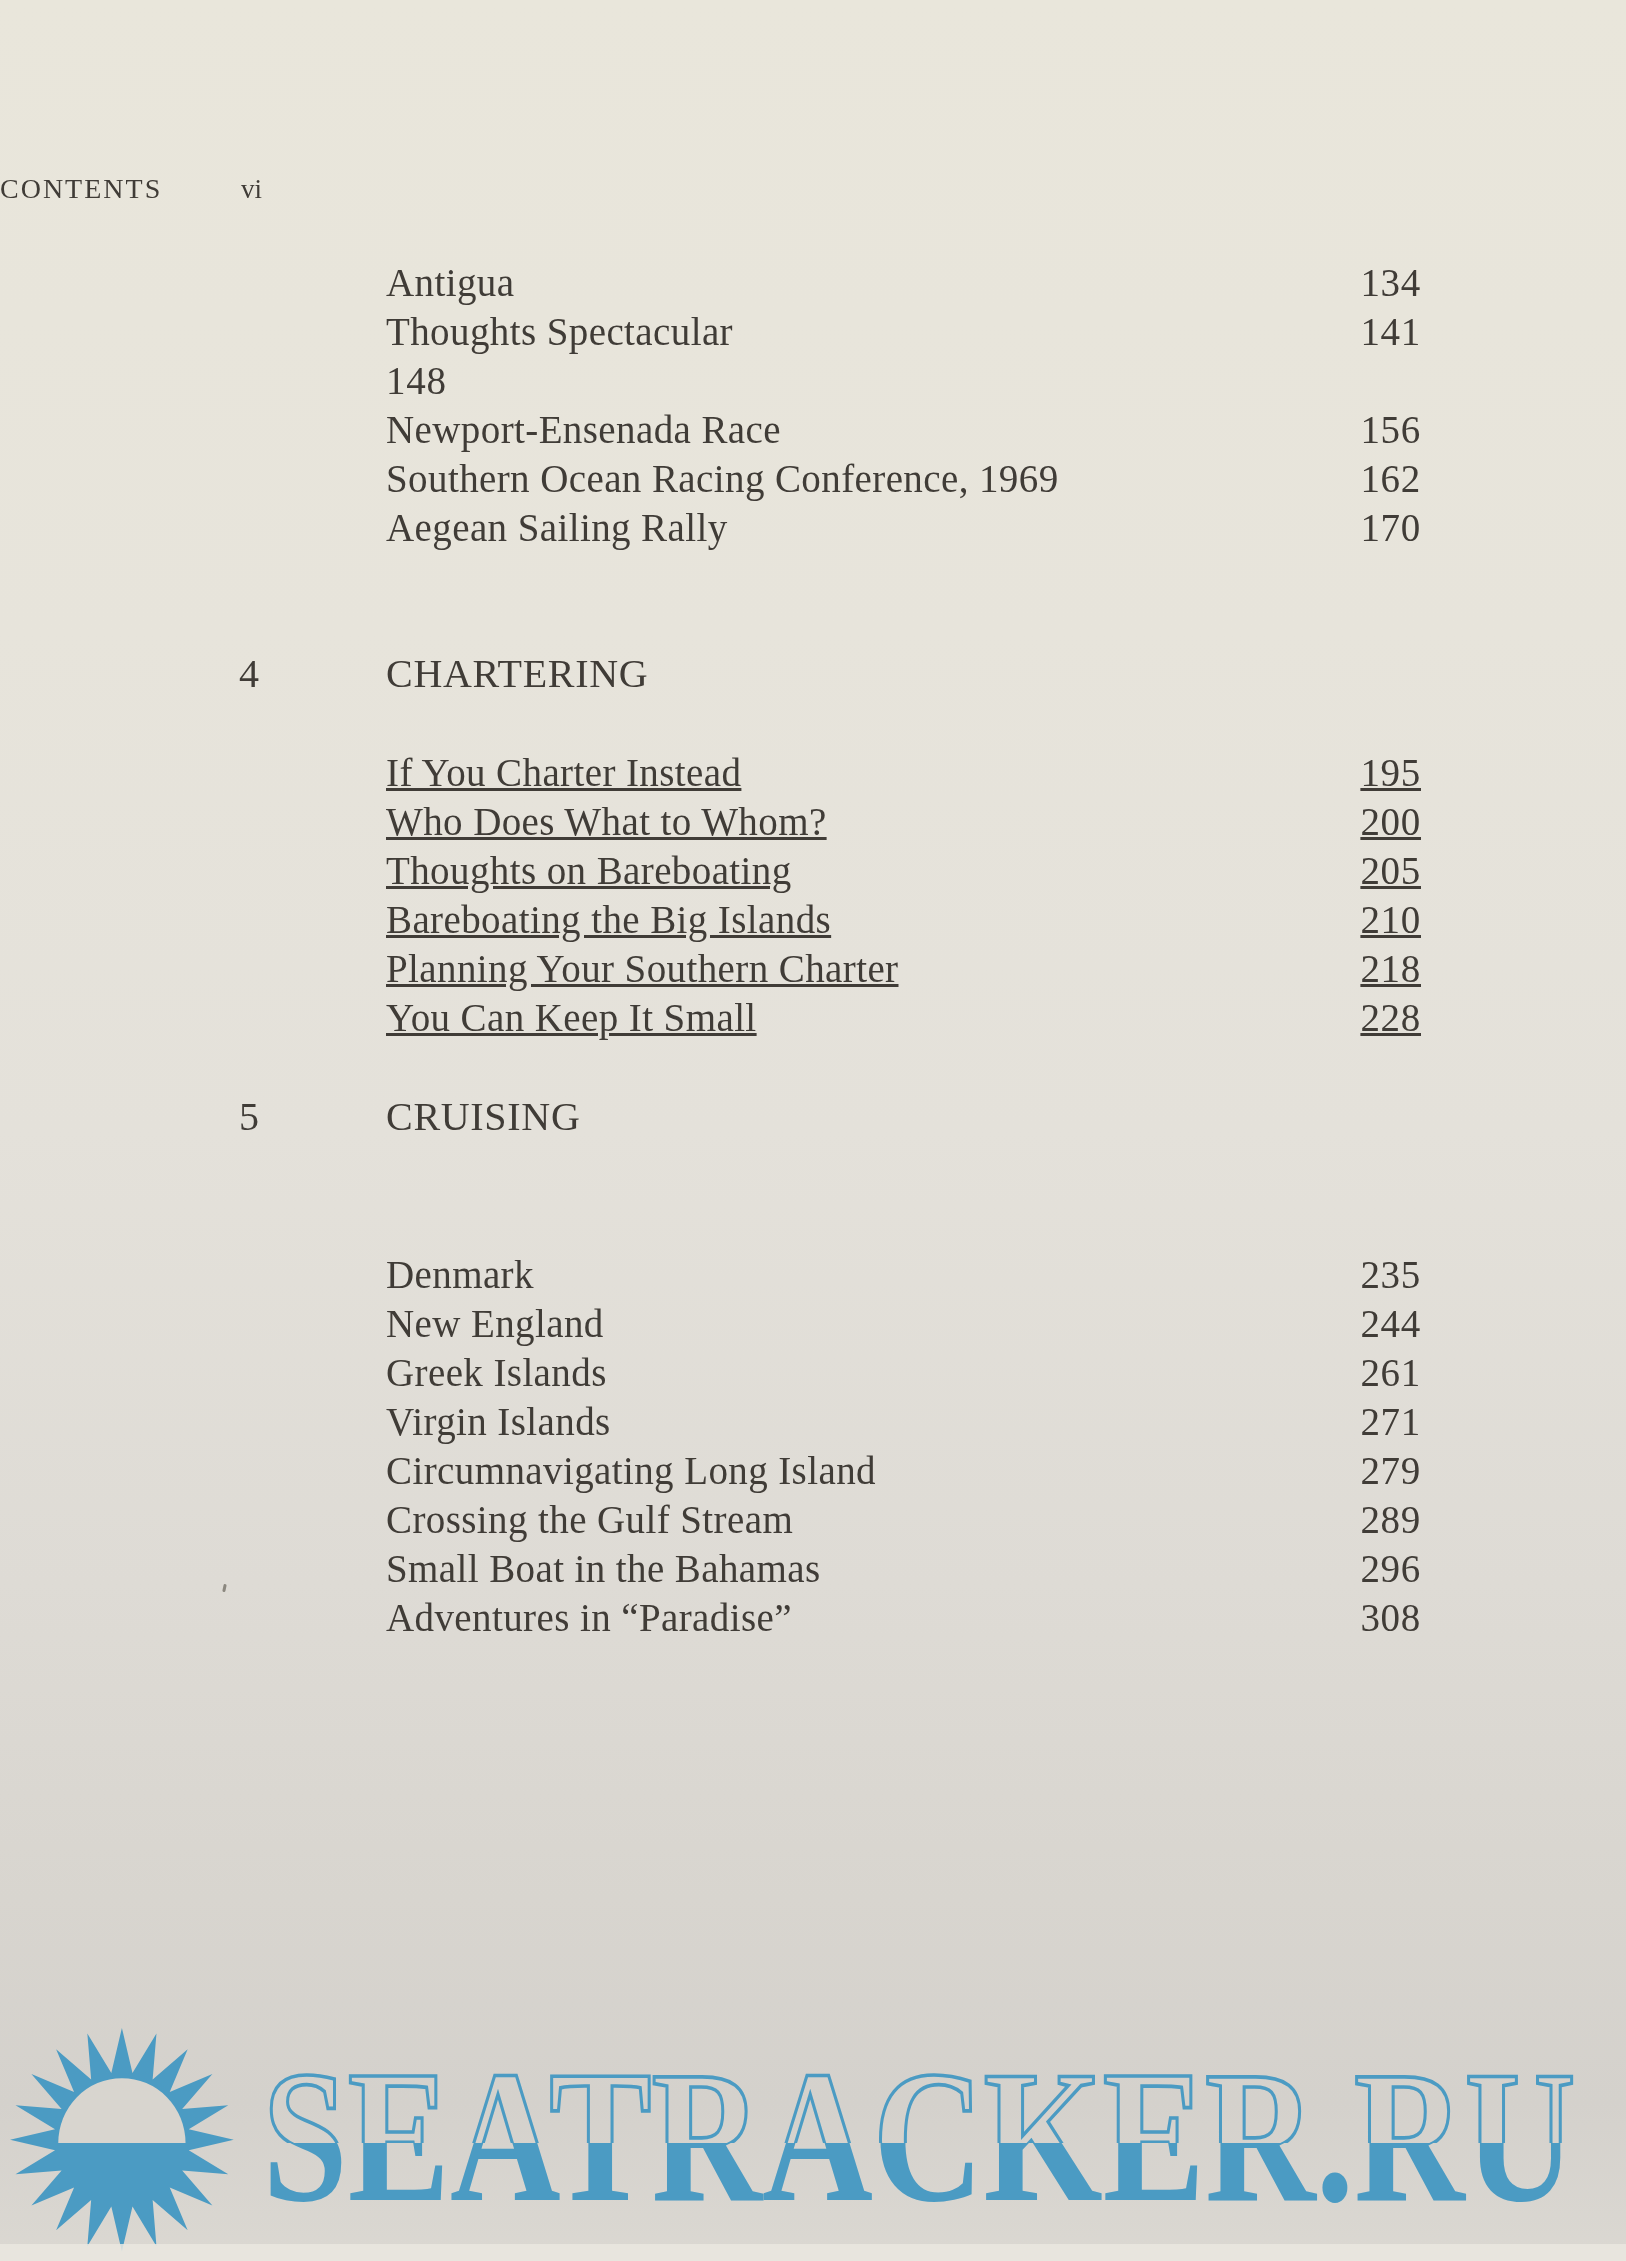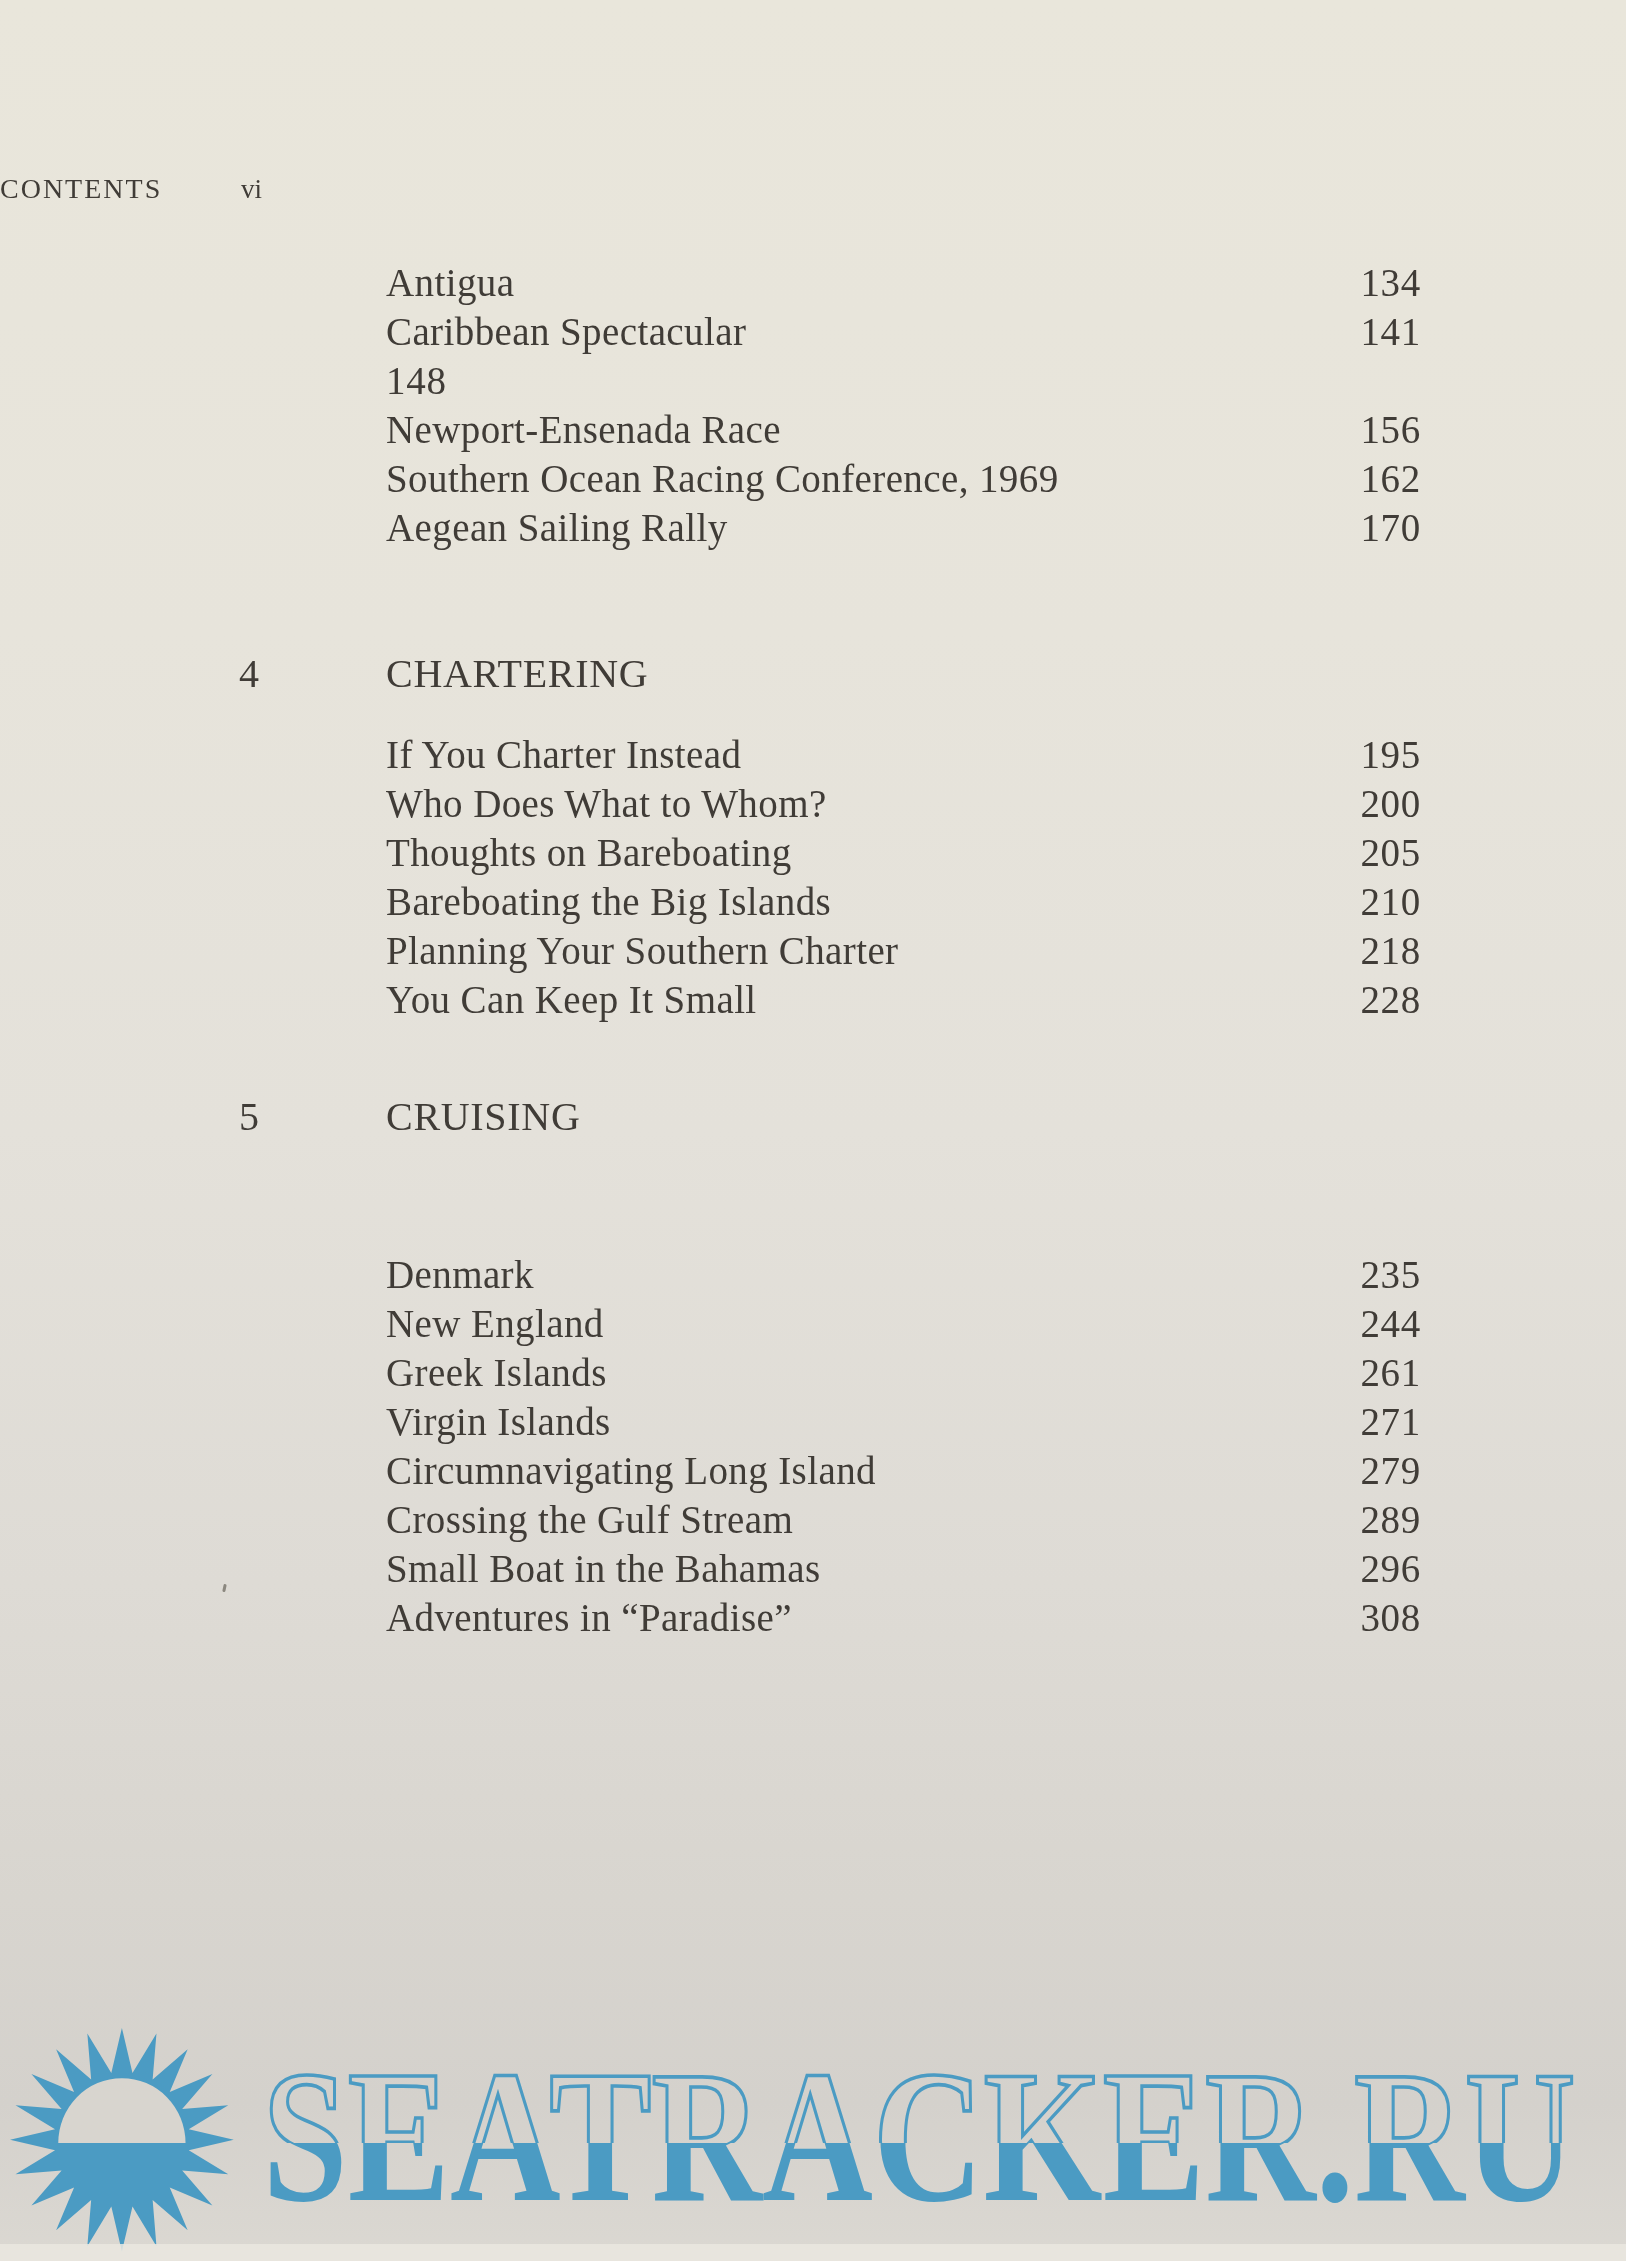--- a/index.html
+++ b/index.html
@@ -102,21 +102,21 @@
   <div class="folio">vi</div>
   <div class="running-head">CONTENTS</div>
 
   <div class="toc" id="toc">
       <div class="toc-entries" style="top: 258px;">
         <div class="toc-entry">
           <span class="toc-entry-title">Antigua</span>
           <span class="toc-entry-page">134</span>
         </div>
         <div class="toc-entry">
-          <span class="toc-entry-title">Caribbean Spectacular</span>
+          <span class="toc-entry-title">Thoughts Spectacular</span>
           <span class="toc-entry-page">141</span>
         </div>
         <div class="toc-entry">
           <span class="toc-entry-page">148</span>
         </div>
         <div class="toc-entry">
           <span class="toc-entry-title">Newport-Ensenada Race</span>
           <span class="toc-entry-page">156</span>
         </div>
         <div class="toc-entry">
@@ -125,21 +125,21 @@
         </div>
         <div class="toc-entry">
           <span class="toc-entry-title">Aegean Sailing Rally</span>
           <span class="toc-entry-page">170</span>
         </div>
       </div>
       <div class="section-heading" style="top: 649px;">
         <span class="chapter-num">4</span>
         <span class="chapter-title">CHARTERING</span>
       </div>
-      <div class="toc-entries" style="top: 730px;">
+      <div class="toc-entries" style="top: 748px; text-decoration: underline;">
         <div class="toc-entry">
           <span class="toc-entry-title">If You Charter Instead</span>
           <span class="toc-entry-page">195</span>
         </div>
         <div class="toc-entry">
           <span class="toc-entry-title">Who Does What to Whom?</span>
           <span class="toc-entry-page">200</span>
         </div>
         <div class="toc-entry">
           <span class="toc-entry-title">Thoughts on Bareboating</span>

